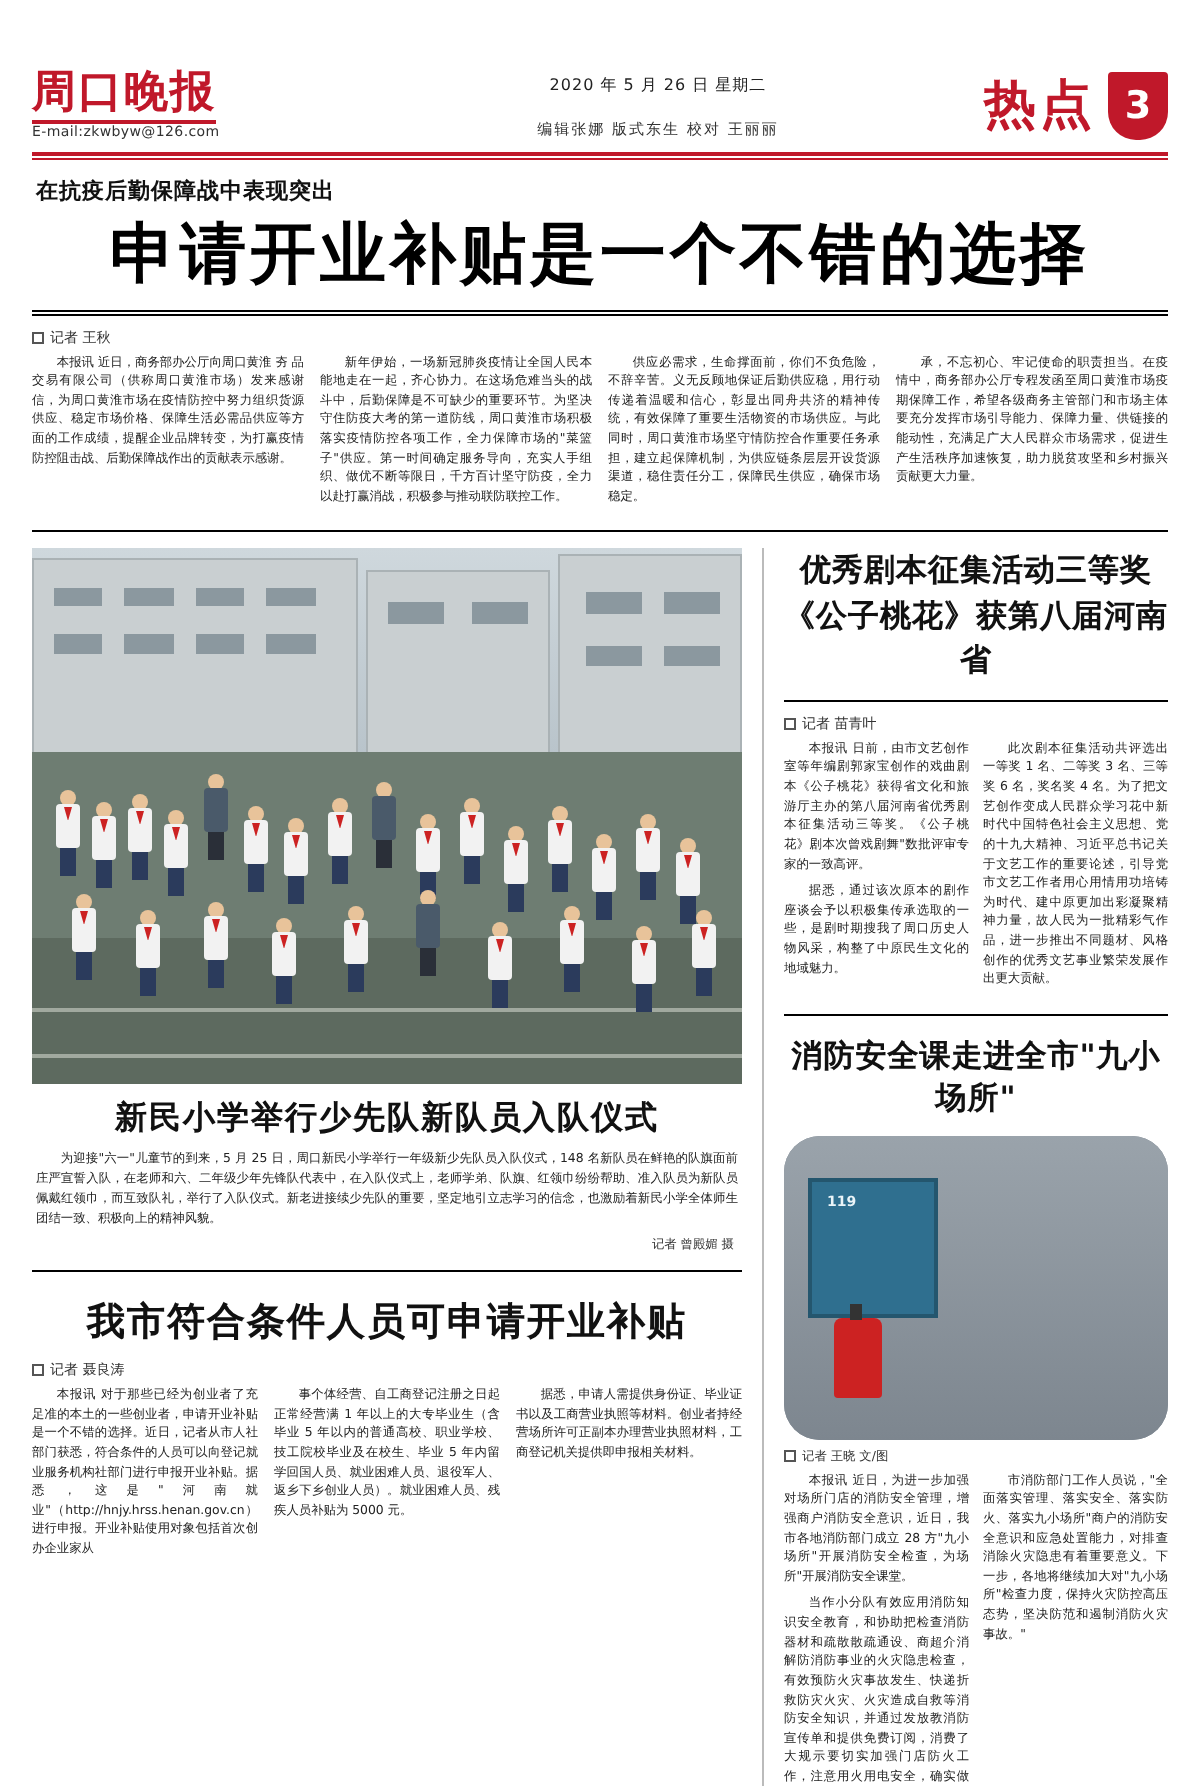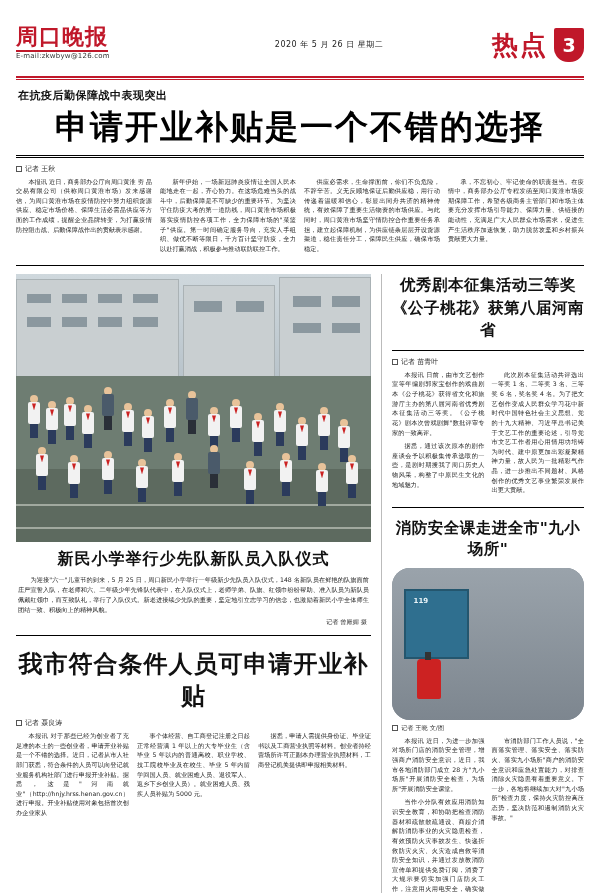--- a/index.html
+++ b/index.html
@@ -17,21 +17,21 @@
   .page {
     width: 600px; height: 893px;
     padding: 14px 16px 10px 16px;
     position: relative;
     background: #fff;
   }
 
   
   .masthead {
     display: flex;
-    align-items: center;
+    align-items: flex-end;
     justify-content: space-between;
     position: relative;
     height: 56px;
   }
   .logo-block { width: 150px; }
   .logo-title {
     font-family: "DejaVu Serif", "Liberation Serif", serif;
     font-weight: bold;
     font-size: 22px;
     letter-spacing: 1px;
@@ -261,21 +261,21 @@
   .credit-line {
     font-size: 6.2px;
     color: #333;
     margin-top: 4px;
   }
 
   
   .bl-head {
     font-family: "DejaVu Serif", "Liberation Serif", serif;
     font-weight: bold;
-    font-size: 24px;
+    font-size: 19px;
     text-align: center;
     letter-spacing: 1px;
     margin: 12px 0 6px 0;
   }
   .cols3 {
     display: grid;
     grid-template-columns: 1fr 1fr 1fr;
     gap: 8px;
     font-size: 6.2px;
     line-height: 1.55;
@@ -290,20 +290,21 @@
 
 <div class="page">
 
   <div class="masthead">
     <div class="logo-block">
       <div class="logo-title">周口晚报</div>
       <div class="logo-sub">E-mail:zkwbyw@126.com</div>
     </div>
     <div class="masthead-center">
       <div class="issue-date">2020 年 5 月 26 日 星期二</div>
+      <div class="staff-line">编辑张娜  版式东生   校对  王丽丽</div>
     </div>
     <div class="masthead-right">
       <div class="hot-label">热点</div>
       <div class="page-badge">3</div>
     </div>
   </div>
 
   <div class="rule-red"></div>
   <div class="rule-thin"></div>
 

